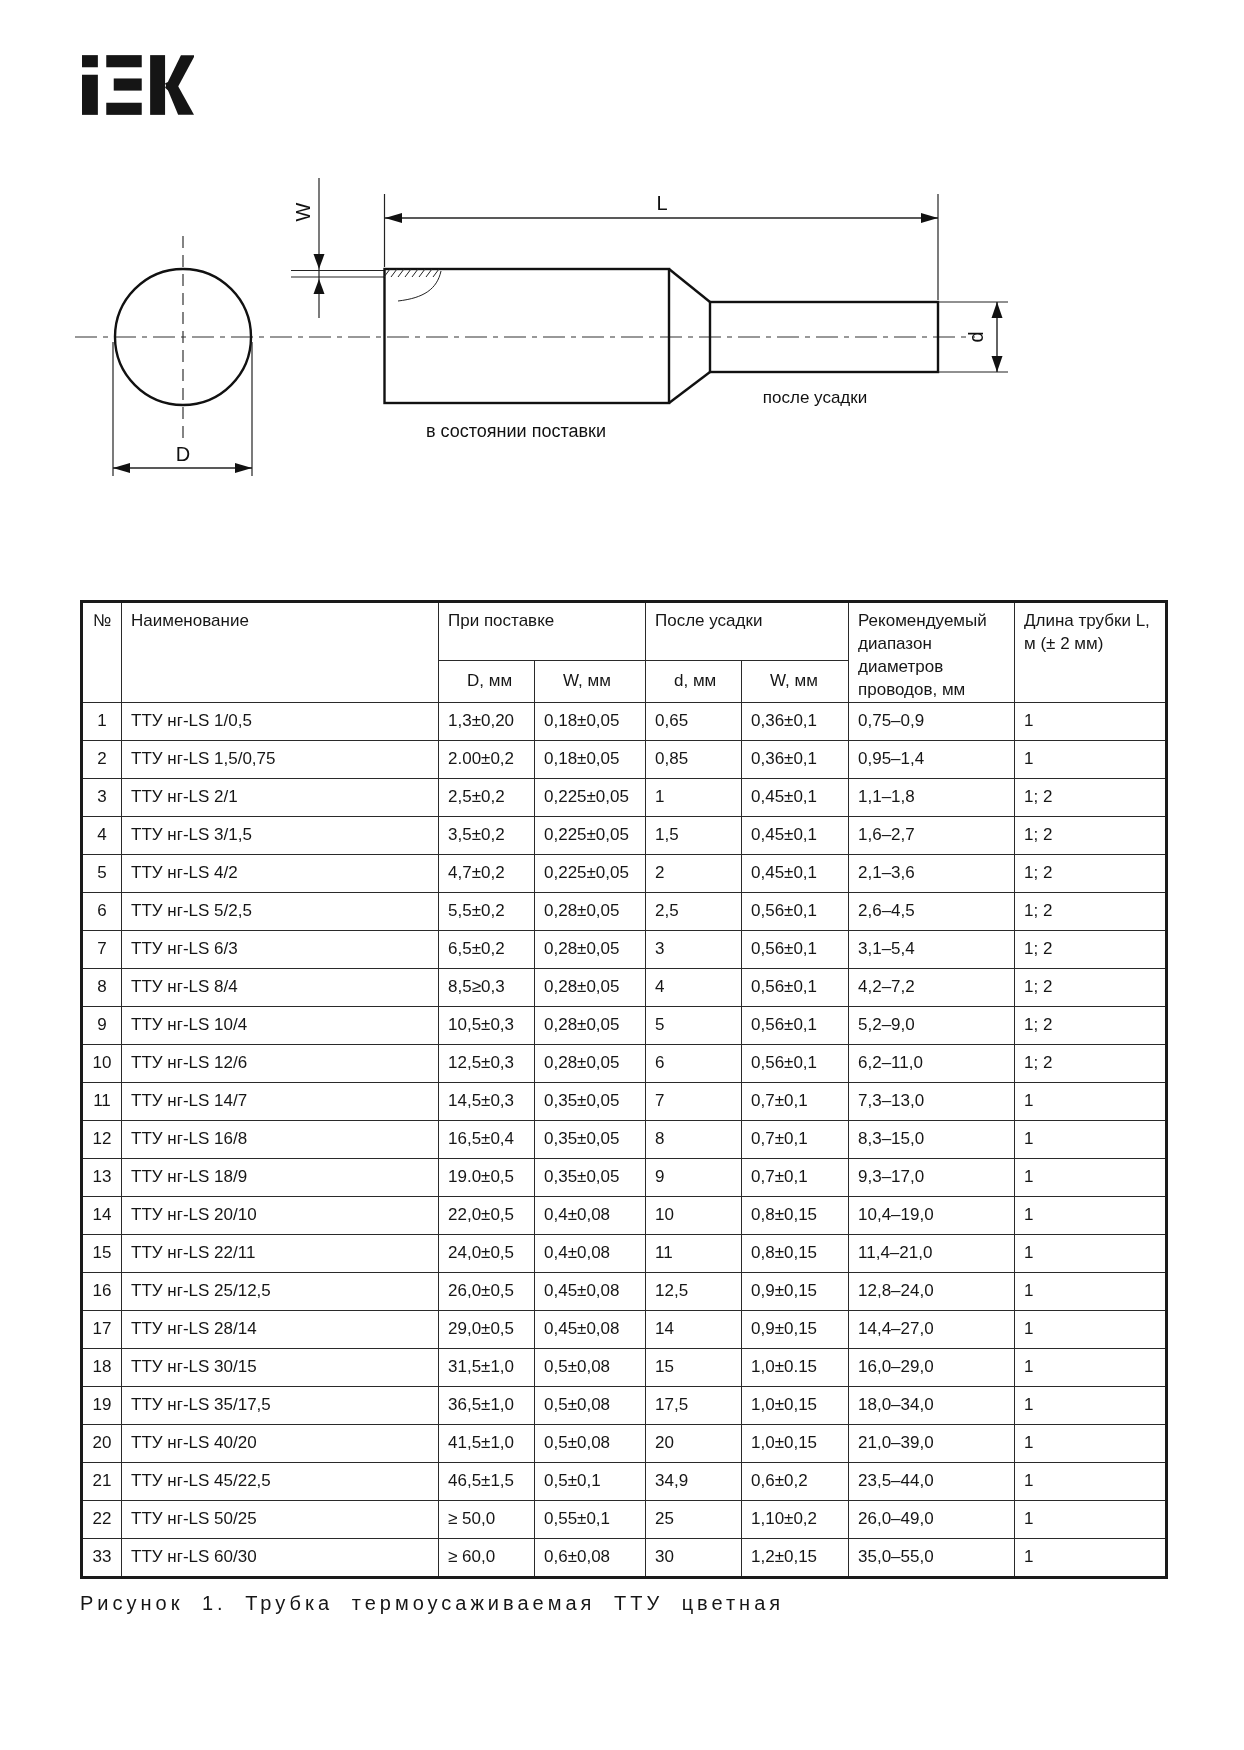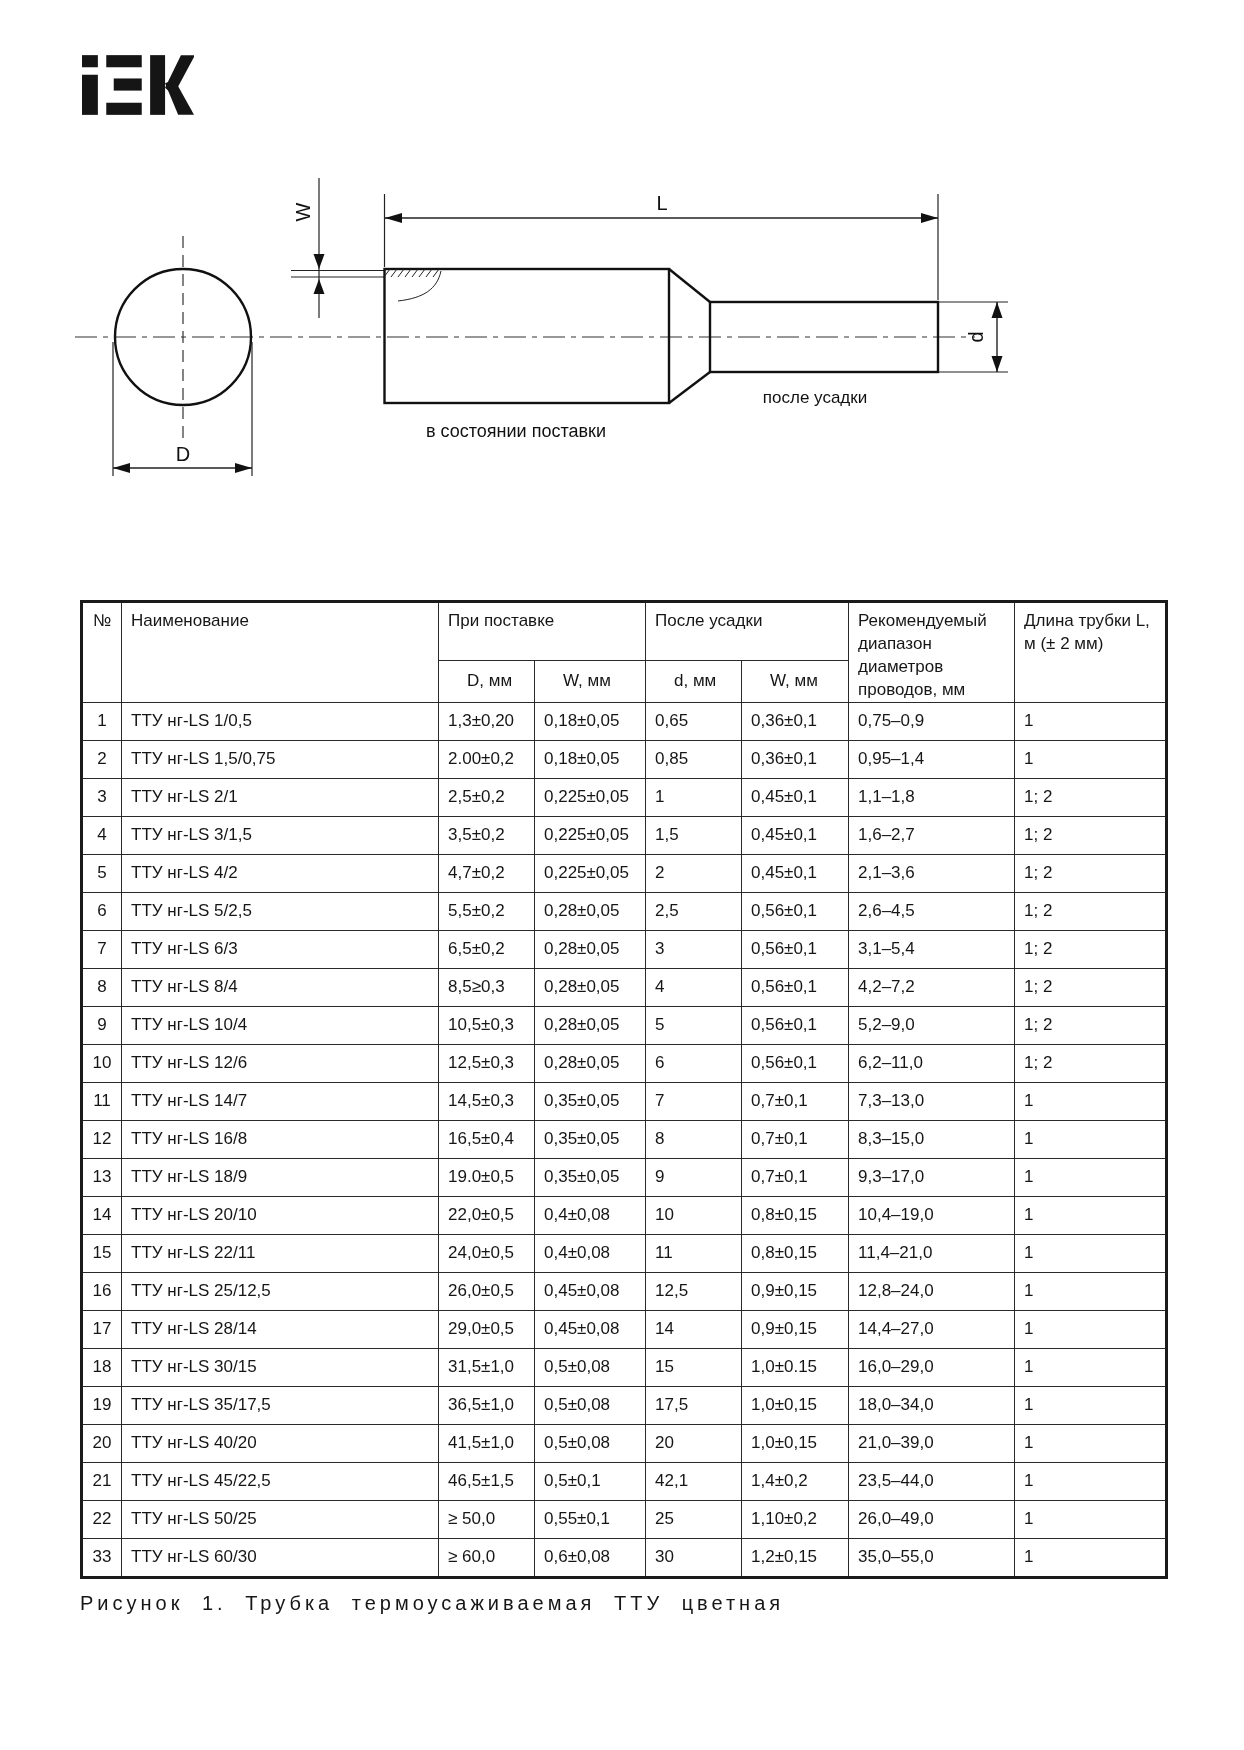--- a/index.html
+++ b/index.html
@@ -350,22 +350,22 @@
             <td>20</td>
             <td>1,0±0,15</td>
             <td>21,0–39,0</td>
             <td>1</td>
           </tr>
           <tr>
             <td class="c-num">21</td>
             <td>ТТУ нг-LS 45/22,5</td>
             <td>46,5±1,5</td>
             <td>0,5±0,1</td>
-            <td>42,1</td>
-            <td>1,4±0,2</td>
+            <td>34,9</td>
+            <td>0,6±0,2</td>
             <td>23,5–44,0</td>
             <td>1</td>
           </tr>
           <tr>
             <td class="c-num">22</td>
             <td>ТТУ нг-LS 50/25</td>
             <td>≥ 50,0</td>
             <td>0,55±0,1</td>
             <td>25</td>
             <td>1,10±0,2</td>

